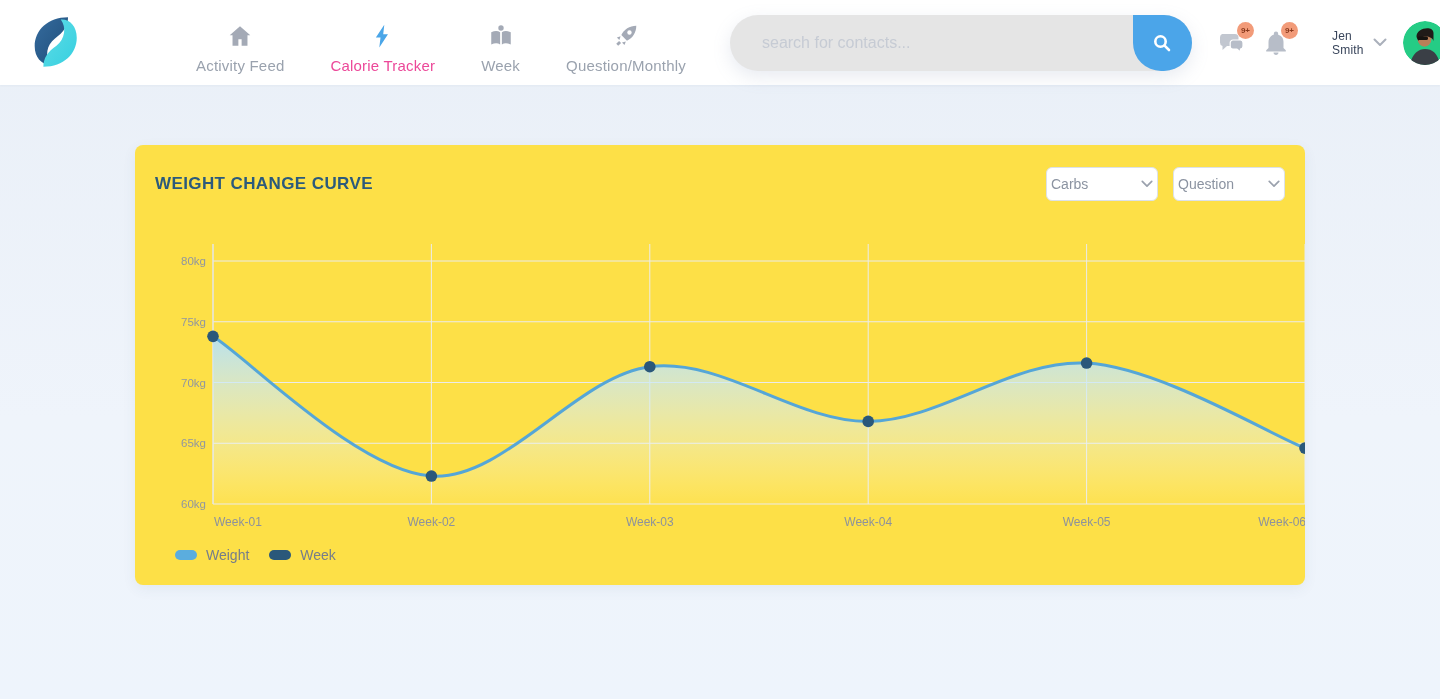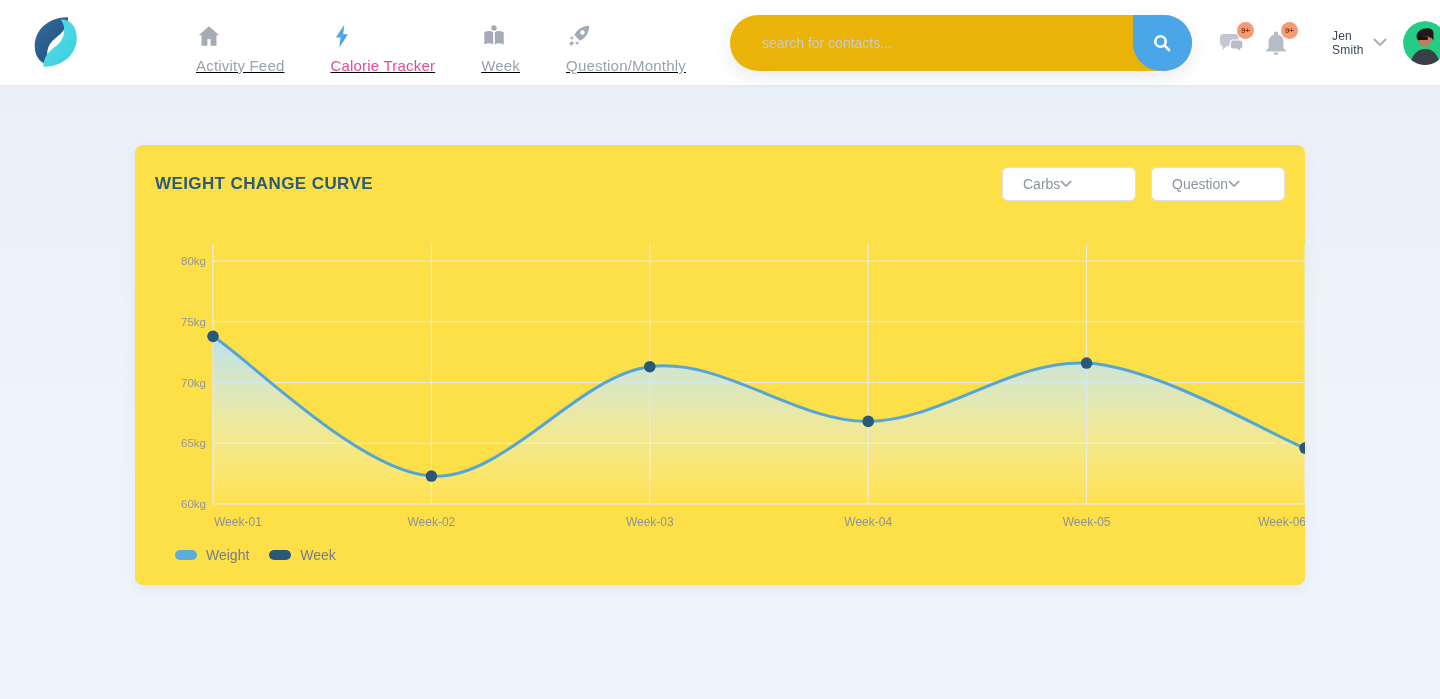--- a/index.html
+++ b/index.html
@@ -8,32 +8,32 @@
     font-family: "Liberation Sans", sans-serif;
     background: linear-gradient(180deg,#e9eff7 0%,#eff4fb 60%,#eef4fc 100%);
   }
   
   header {
     height:85px; background:#ffffff; display:flex; align-items:center;
     padding:0 20px 0 26px; position:relative; box-shadow:0 1px 2px rgba(30,50,80,.04);
   }
   .logo { width:58px; height:60px; flex:0 0 auto; cursor:pointer; }
   nav { display:flex; align-items:flex-start; gap:46px; margin-left:112px; }
-  .nav-item { display:flex; flex-direction:column; align-items:flex-start; gap:8px; cursor:pointer; padding-top:12px;text-decoration:underline; }
+  .nav-item { display:flex; flex-direction:column; align-items:center; gap:8px; cursor:pointer; padding-top:12px; }
   .nav-item .nav-icon { width:26px; height:26px; color:#a4aab6; }
   .nav-item .nav-icon svg { width:26px; height:26px; display:block; }
   .nav-item .nav-label { font-size:15px; color:#9aa2ae; letter-spacing:.2px; white-space:nowrap; }
   .nav-item.active .nav-icon { color:#4ba6e8; }
   .nav-item.active .nav-label { color:#ec4899; }
   
   .search { position:relative; margin-left:44px; width:462px; height:56px; flex:0 0 auto; }
   .search input {
     width:100%; height:100%; border:none; outline:none; border-radius:28px;
-    background:#eab308; box-shadow:0 6px 18px rgba(130,145,175,.18);
-    padding:0 70px 0 32px; font-size:14px; color:#5a6272;
+    background:#e5e5e5; box-shadow:0 6px 18px rgba(130,145,175,.18);
+    padding:0 70px 0 32px; font-size:16px; color:#5a6272;
     font-family:"Liberation Sans",sans-serif;
   }
   .search input::placeholder { color:#c6cbd4; }
   .search-btn {
     position:absolute; right:0; top:0; width:59px; height:56px; border:none; cursor:pointer;
     background:#4ba5e9; border-radius:0 28px 28px 28px; display:flex; align-items:center; justify-content:center;
   }
   
   .notif { display:flex; align-items:center; gap:16px; margin-left:26px; }
   .icon-btn { position:relative; width:28px; height:28px; color:#b7bdc8; cursor:pointer; }
@@ -51,22 +51,22 @@
   
   main { display:flex; justify-content:center; }
   .card {
     margin-top:60px; width:1170px; height:440px; background:#fde047; border-radius:8px;
     box-shadow:0 4px 14px rgba(60,85,120,.07); padding:0 20px;
   }
   .card-head { display:flex; align-items:center; justify-content:space-between; margin-top:22px; height:34px; }
   .card-title { font-size:17px; font-weight:bold; color:#2b5a7c; letter-spacing:.4px; }
   .filters { display:flex; gap:15px; }
   .select {
-    width:134px; height:34px; border:1px solid #dce1e8; border-radius:6px; background:#fff;
-    display:flex; align-items:center; padding:0 20px;
+    width:112px; height:34px; border:1px solid #dce1e8; border-radius:6px; background:#fff;
+    display:flex; align-items:center; justify-content:space-between; padding:0 4px;
     font-size:14px; color:#8b93a1; cursor:pointer;
   }
   .select .chev { color:#9aa1ad; display:flex; }
   #chart { margin-top:43px; }
   #chart svg { display:block; }
   #legend { display:flex; align-items:center; gap:20px; padding-left:20px; margin-top:8px; }
   .legend-item { display:flex; align-items:center; gap:9px; }
   .legend-pill { width:22px; height:10px; border-radius:5px; }
   .legend-label { font-size:14px; color:#767d8a; }
 </style>

